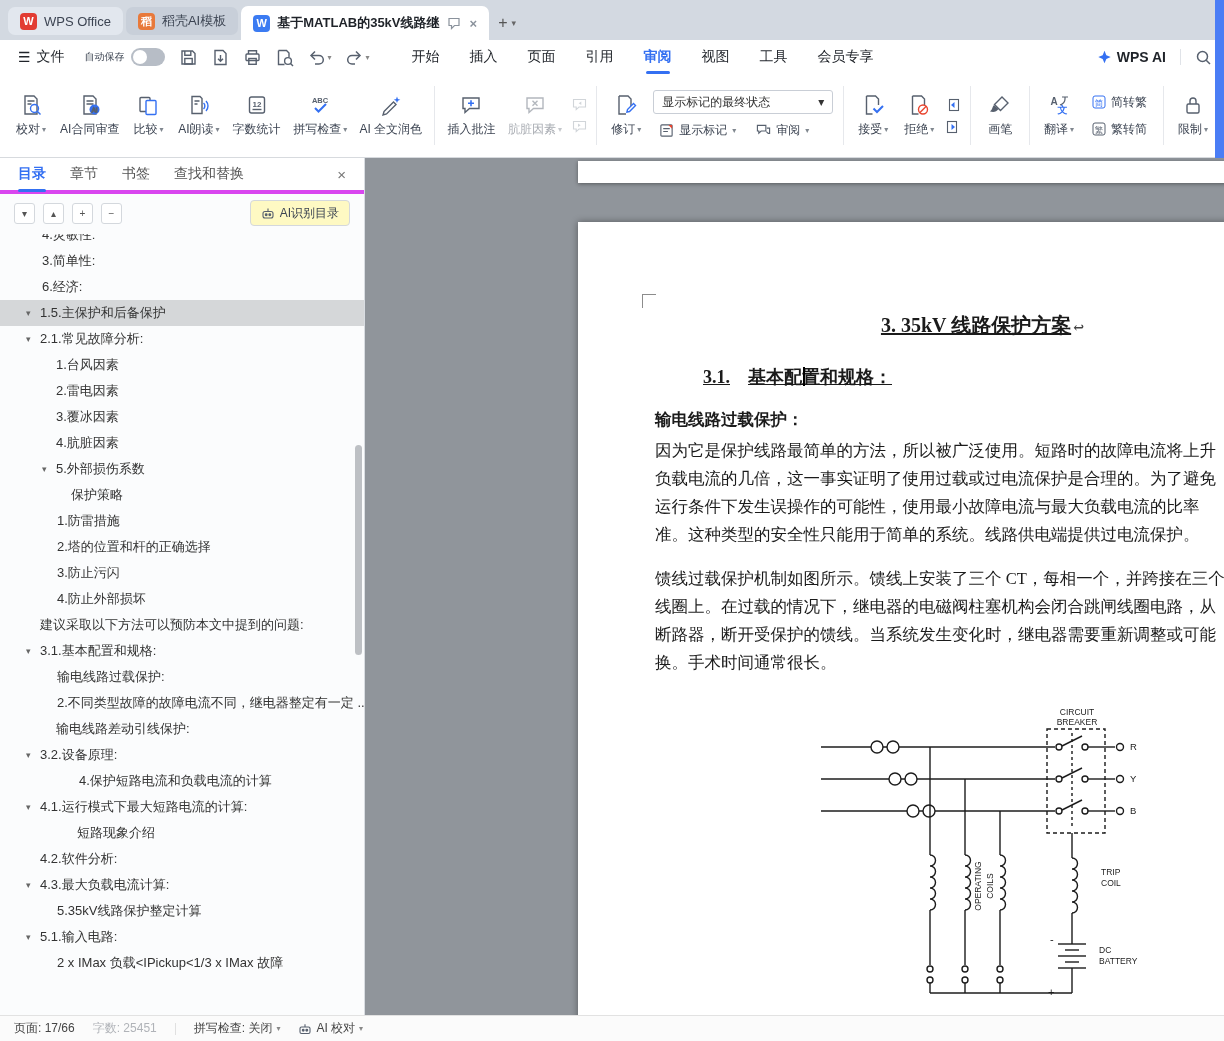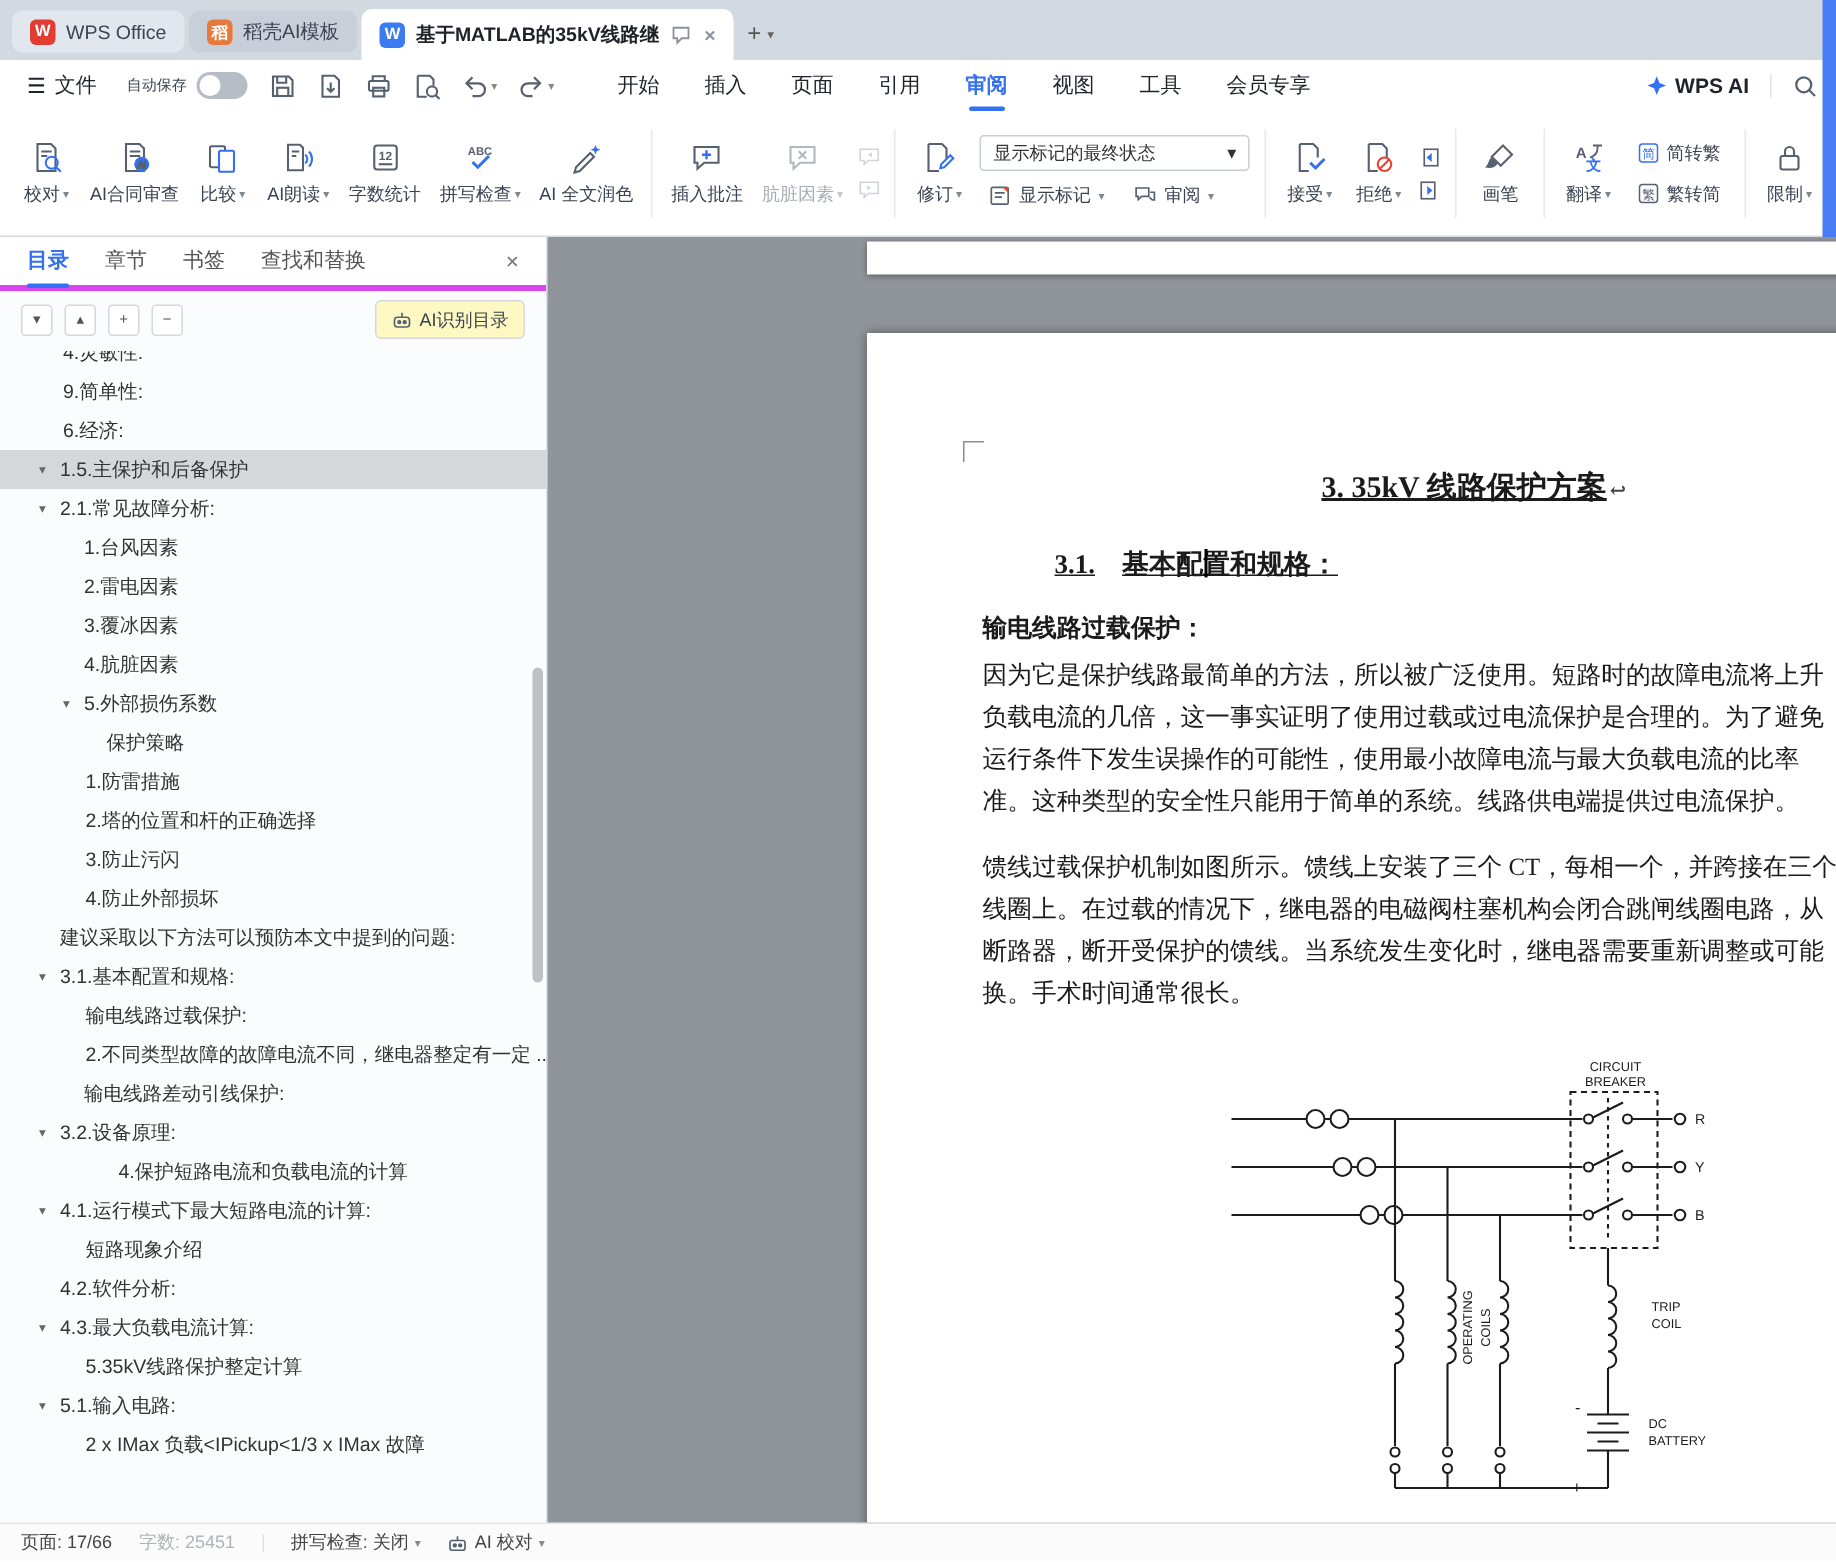--- a/index.html
+++ b/index.html
@@ -455,21 +455,21 @@
             <rect x="2" y="5.5" width="10" height="6.5" rx="2"></rect>
             <circle cx="5.2" cy="8.7" r=".9" fill="#57606e"></circle>
             <circle cx="8.8" cy="8.7" r=".9" fill="#57606e"></circle>
             <path d="M7 2.5v3"></path>
           </svg>
         <span>AI识别目录</span>
       </span>
     </div>
     <div class="toclist" id="toc-list">
         <div class="toc-row clip" style="padding-left: 42px;"><span>4.灵敏性:</span></div>
-        <div class="toc-row" style="padding-left: 42px;"><span>9.简单性:</span></div>
+        <div class="toc-row" style="padding-left: 42px;"><span>3.简单性:</span></div>
         <div class="toc-row" style="padding-left: 42px;"><span>6.经济:</span></div>
         <div class="toc-row sel" style="padding-left: 40px;"><span class="tri" style="left: 26px;">▾</span><span>1.5.主保护和后备保护</span></div>
         <div class="toc-row" style="padding-left: 40px;"><span class="tri" style="left: 26px;">▾</span><span>2.1.常见故障分析:</span></div>
         <div class="toc-row" style="padding-left: 56px;"><span>1.台风因素</span></div>
         <div class="toc-row" style="padding-left: 56px;"><span>2.雷电因素</span></div>
         <div class="toc-row" style="padding-left: 56px;"><span>3.覆冰因素</span></div>
         <div class="toc-row" style="padding-left: 56px;"><span>4.肮脏因素</span></div>
         <div class="toc-row" style="padding-left: 56px;"><span class="tri" style="left: 42px;">▾</span><span>5.外部损伤系数</span></div>
         <div class="toc-row" style="padding-left: 71px;"><span>保护策略</span></div>
         <div class="toc-row" style="padding-left: 57px;"><span>1.防雷措施</span></div>
@@ -477,21 +477,21 @@
         <div class="toc-row" style="padding-left: 57px;"><span>3.防止污闪</span></div>
         <div class="toc-row" style="padding-left: 57px;"><span>4.防止外部损坏</span></div>
         <div class="toc-row" style="padding-left: 40px;"><span>建议采取以下方法可以预防本文中提到的问题:</span></div>
         <div class="toc-row" style="padding-left: 40px;"><span class="tri" style="left: 26px;">▾</span><span>3.1.基本配置和规格:</span></div>
         <div class="toc-row" style="padding-left: 57px;"><span>输电线路过载保护:</span></div>
         <div class="toc-row" style="padding-left: 57px;"><span>2.不同类型故障的故障电流不同，继电器整定有一定 ...</span></div>
         <div class="toc-row" style="padding-left: 56px;"><span>输电线路差动引线保护:</span></div>
         <div class="toc-row" style="padding-left: 40px;"><span class="tri" style="left: 26px;">▾</span><span>3.2.设备原理:</span></div>
         <div class="toc-row" style="padding-left: 79px;"><span>4.保护短路电流和负载电流的计算</span></div>
         <div class="toc-row" style="padding-left: 40px;"><span class="tri" style="left: 26px;">▾</span><span>4.1.运行模式下最大短路电流的计算:</span></div>
-        <div class="toc-row" style="padding-left: 57px; font-family: Liberation Serif, serif;"><span>短路现象介绍</span></div>
+        <div class="toc-row" style="padding-left: 77px; font-family: Liberation Serif, serif;"><span>短路现象介绍</span></div>
         <div class="toc-row" style="padding-left: 40px;"><span>4.2.软件分析:</span></div>
         <div class="toc-row" style="padding-left: 40px;"><span class="tri" style="left: 26px;">▾</span><span>4.3.最大负载电流计算:</span></div>
         <div class="toc-row" style="padding-left: 57px;"><span>5.35kV线路保护整定计算</span></div>
         <div class="toc-row" style="padding-left: 40px;"><span class="tri" style="left: 26px;">▾</span><span>5.1.输入电路:</span></div>
         <div class="toc-row" style="padding-left: 57px;"><span>2 x IMax 负载&lt;IPickup&lt;1/3 x IMax 故障</span></div>
       </div>
     <div class="sscroll"></div>
   </div>
 
   <div class="main">

